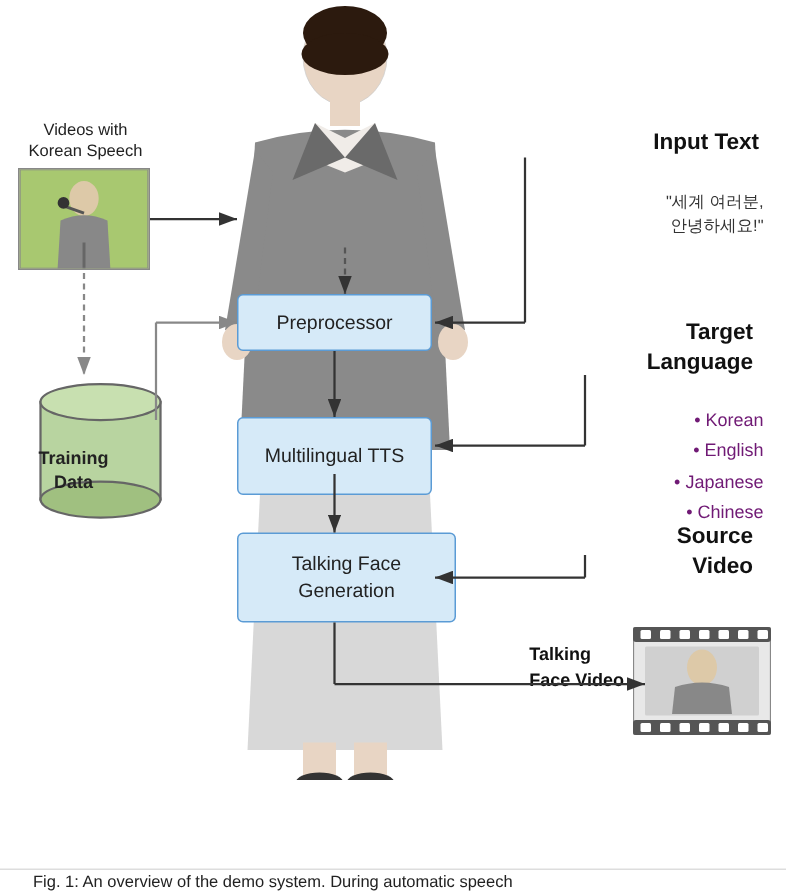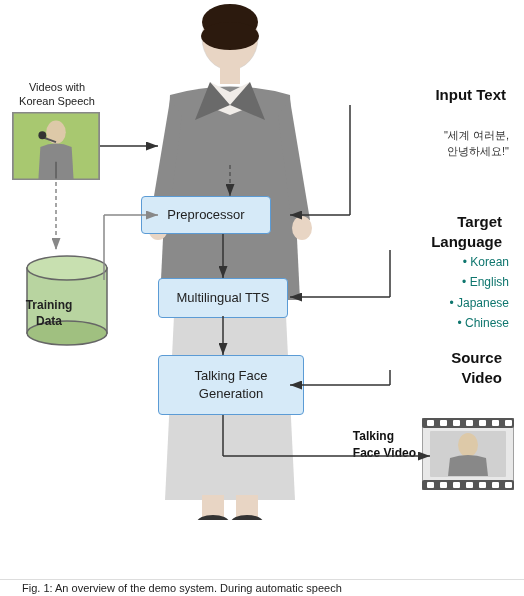--- a/index.html
+++ b/index.html
@@ -98,31 +98,31 @@
       text-align: center;
       display: flex;
       align-items: center;
       justify-content: center;
       font-size: 13px;
       color: #222;
       line-height: 1.4;
     }
 
     .box-preprocessor {
-      left: 141px;
+      left: 158px;
       top: 196px;
       width: 130px;
       height: 38px;
     }
 
     .box-tts {
       left: 158px;
       top: 278px;
       width: 130px;
-      height: 40px;
+      height: 52px;
     }
 
     .box-talkingface {
       left: 158px;
       top: 355px;
       width: 146px;
       height: 60px;
     }
 
     
@@ -153,23 +153,23 @@
       font-size: 15px;
       font-weight: bold;
       color: #111;
       text-align: right;
       line-height: 1.3;
     }
 
     .language-list {
       position: absolute;
       right: 15px;
-      top: 252px;
+      top: 270px;
       font-size: 12px;
-      color: #0f766e;
+      color: #701a75;
       text-align: right;
       line-height: 1.7;
       list-style: none;
     }
 
     .language-list li::before {
       content: "• ";
     }
 
     .source-video-label {

